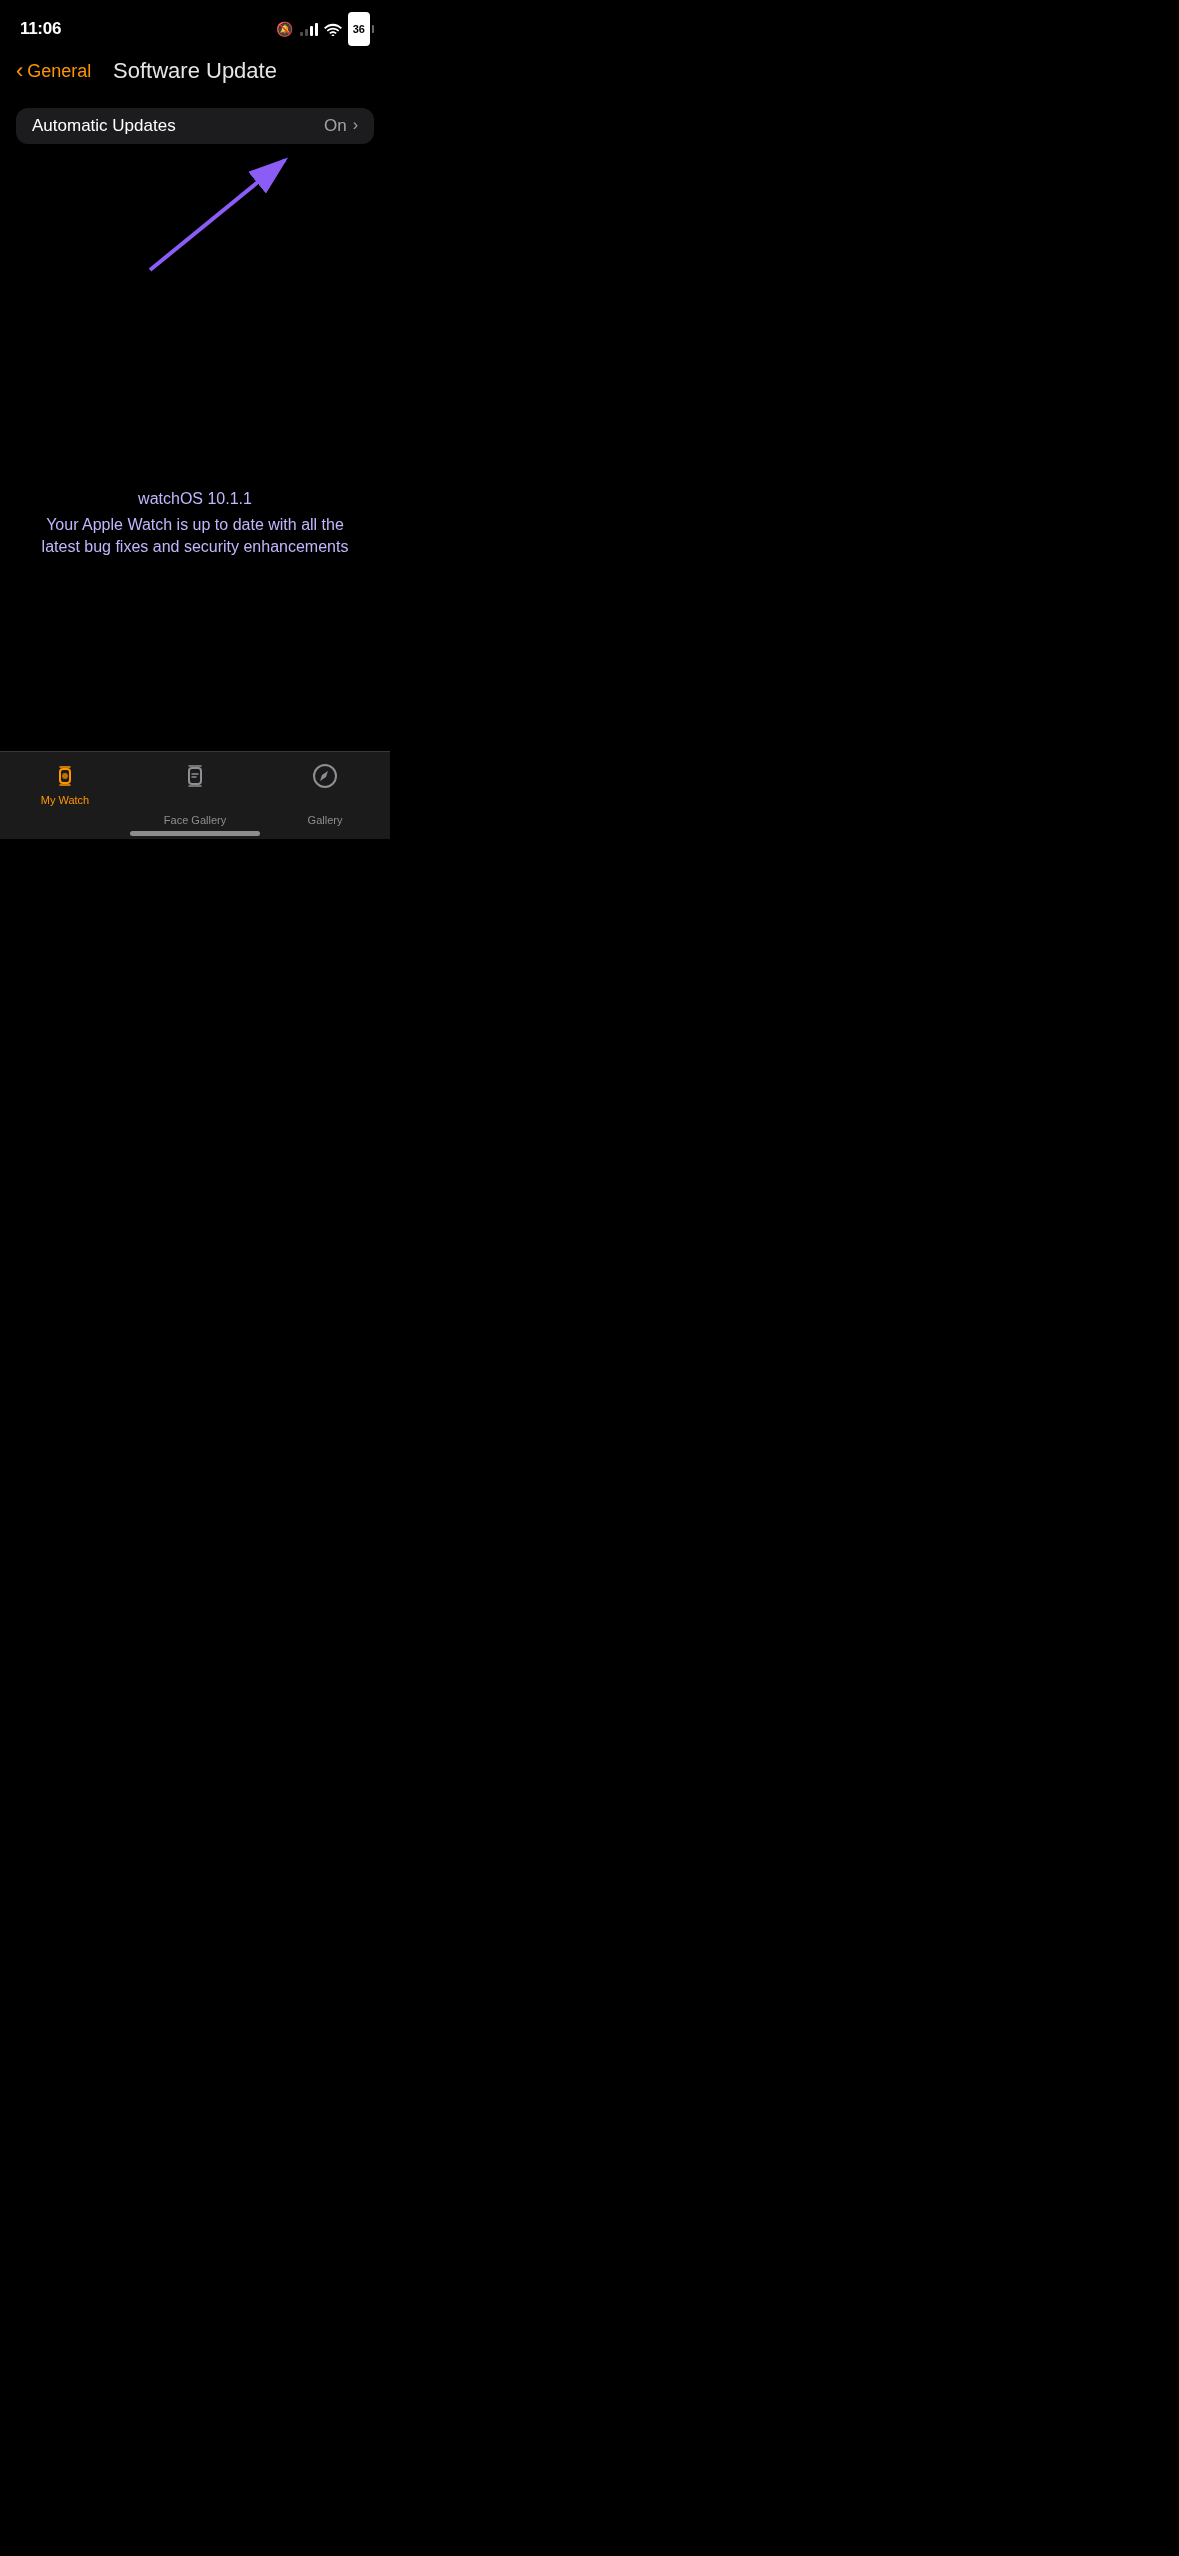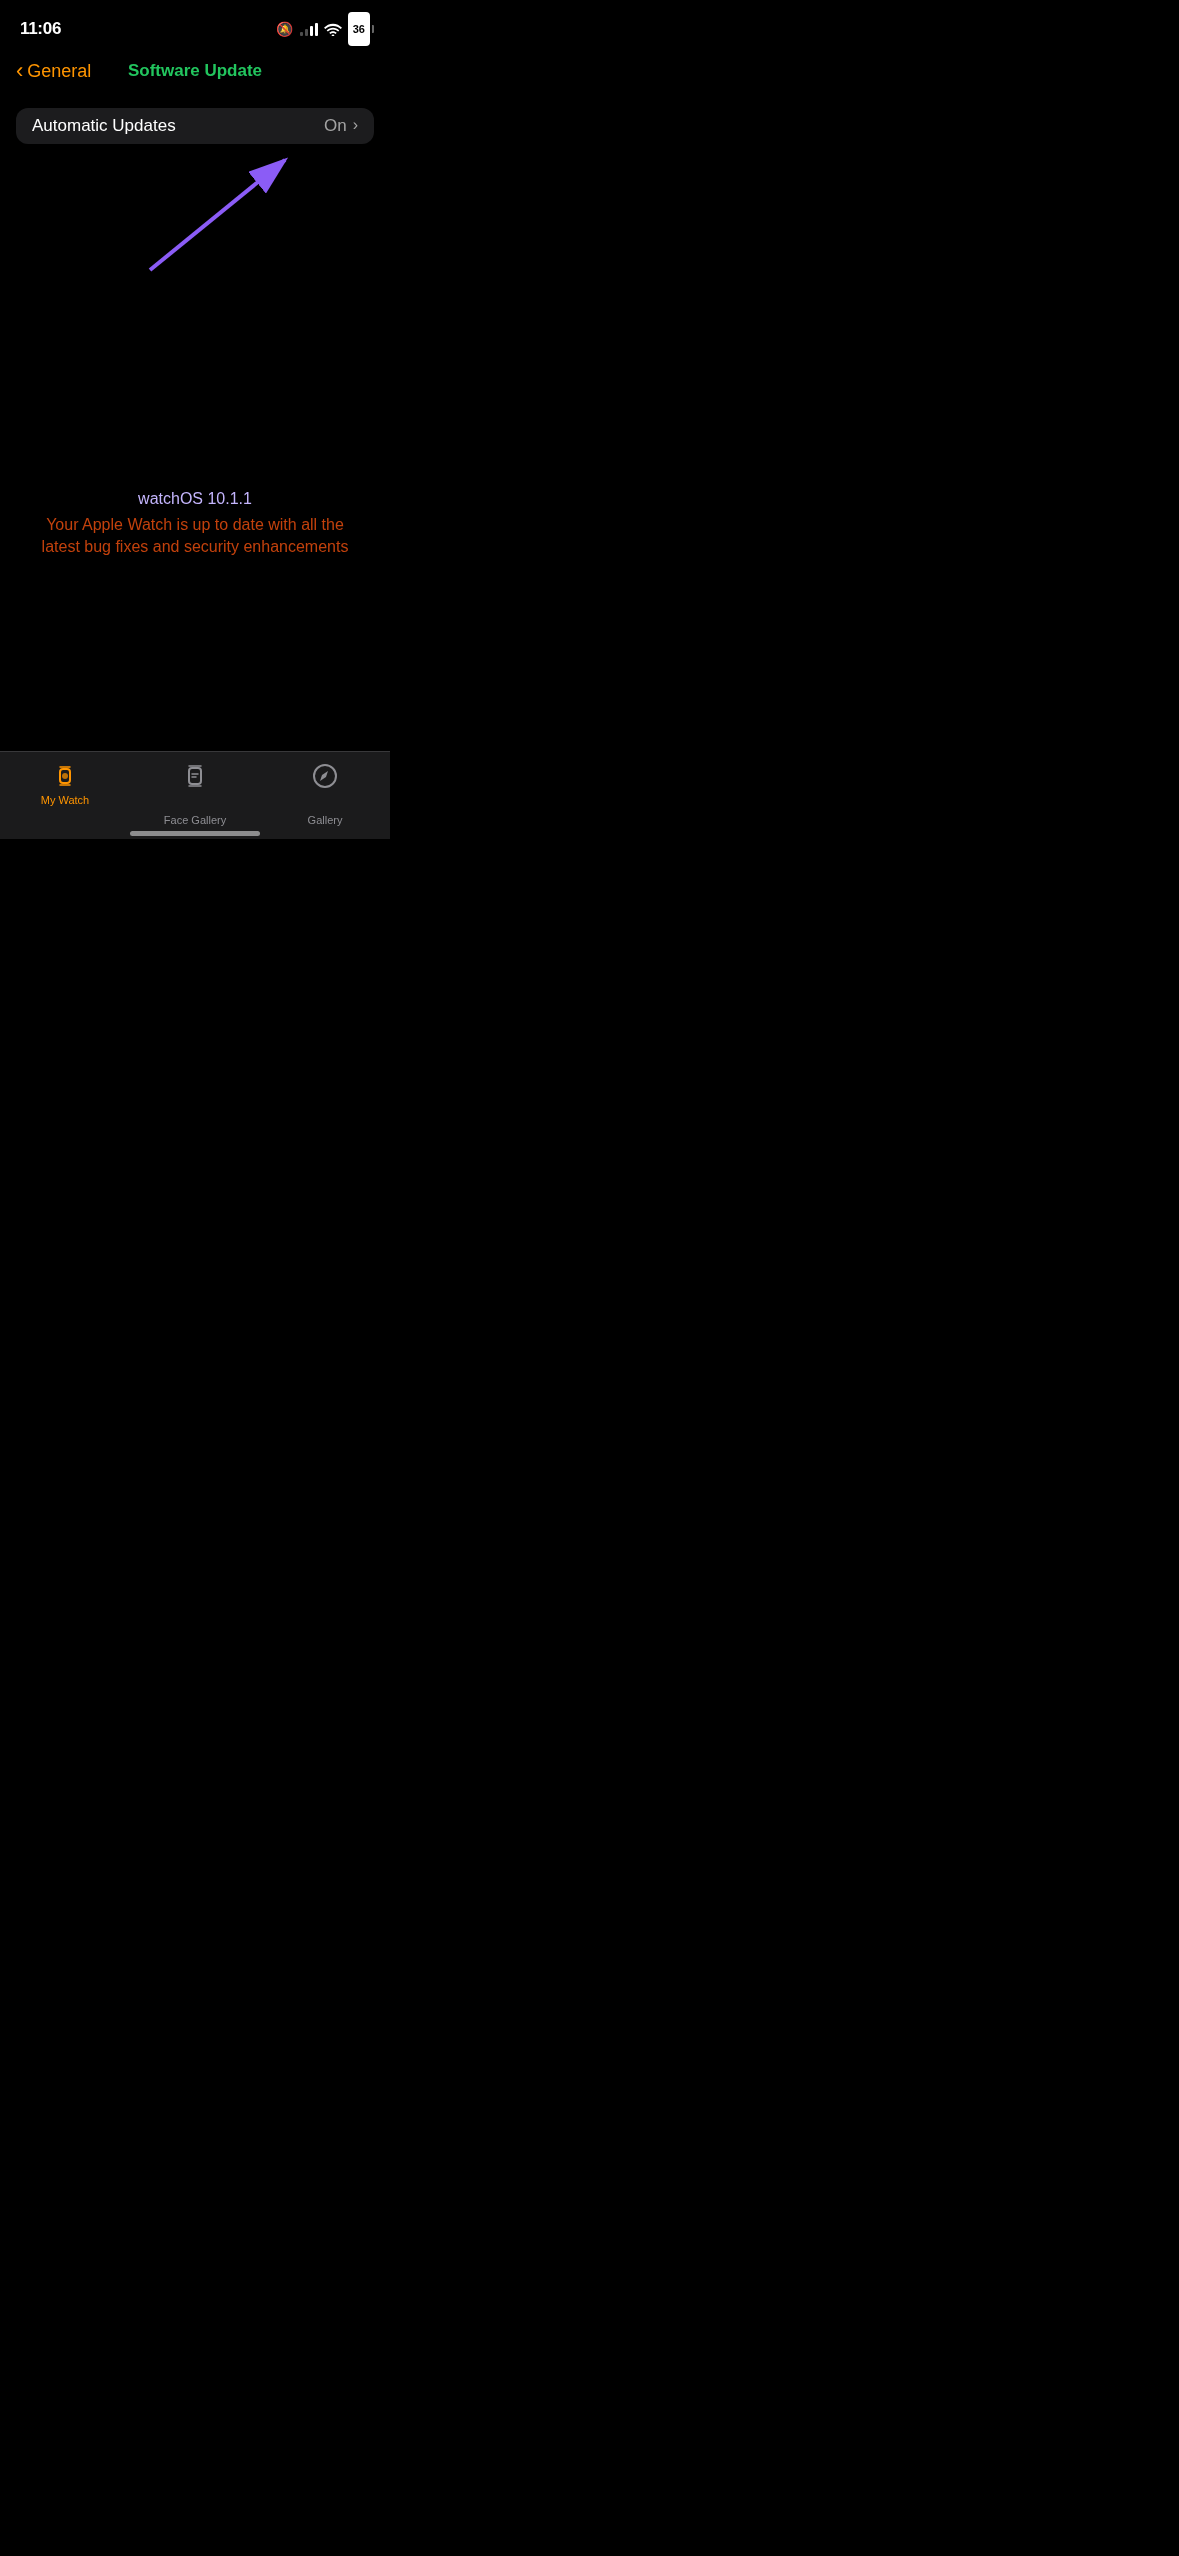--- a/index.html
+++ b/index.html
@@ -111,23 +111,23 @@
     }
 
     .back-label {
       font-size: 18px;
     }
 
     .page-title {
       position: absolute;
       left: 50%;
       transform: translateX(-50%);
-      font-size: 17px;
-      font-weight: 700;
-      color: #22c55e;
+      font-size: 22px;
+      font-weight: 400;
+      color: #e5e5e5;
       white-space: nowrap;
     }
 
     
     .content {
       padding: 8px 16px;
     }
 
     
     .settings-row {
@@ -190,21 +190,21 @@
     }
 
     .os-version {
       font-size: 16px;
       color: #c4b5fd;
       margin-bottom: 6px;
     }
 
     .up-to-date-text {
       font-size: 16px;
-      color: #c2410c;
+      color: #c4b5fd;
       line-height: 1.4;
     }
 
     
     .tab-bar {
       position: absolute;
       bottom: 5px;
       left: 0;
       right: 0;
       height: 88px;

